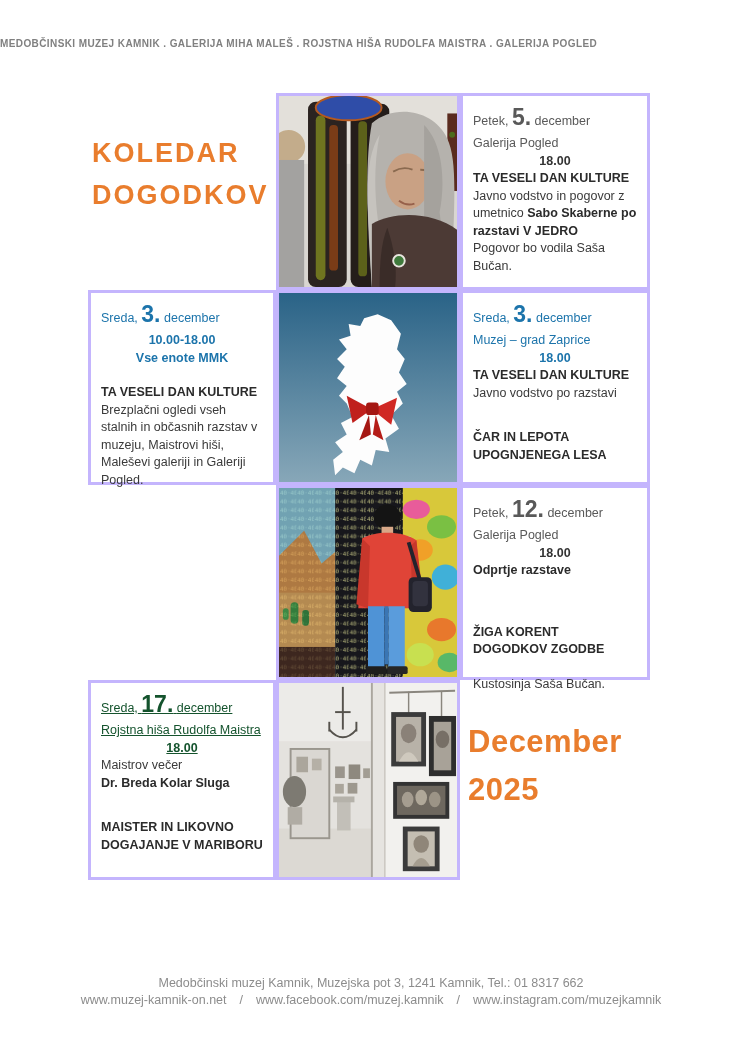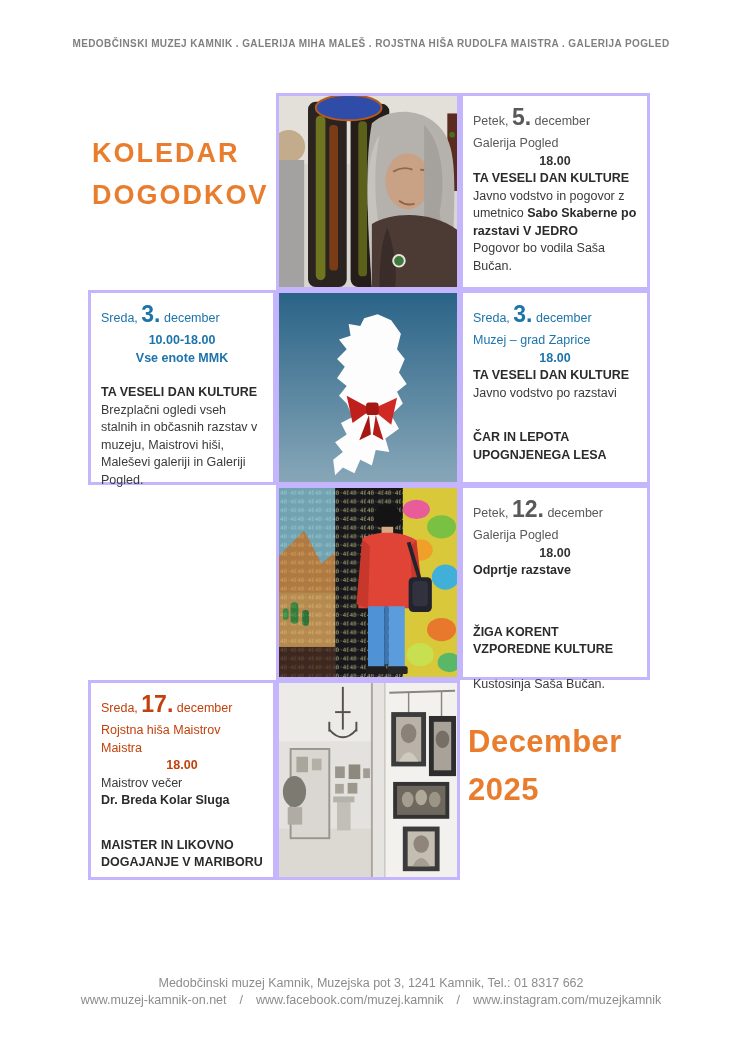--- a/index.html
+++ b/index.html
@@ -1,32 +1,32 @@
 <!DOCTYPE html>
 <html><head>
 <meta charset="utf-8">
 <style>
   html,body{margin:0;padding:0;background:#fff;}
   .page{position:relative;width:742px;height:1050px;background:#fff;overflow:hidden;
         font-family:"Liberation Sans",sans-serif;color:#262626;}
-  .hdr{position:absolute;top:38px;left:0;width:742px;text-align:center;
+  .hdr{position:absolute;top:38px;left:0;width:742px;text-align:left;
        font-size:10px;font-weight:bold;color:#808080;letter-spacing:.4px;}
   .cal-title{position:absolute;left:92px;top:132px;font-size:27px;font-weight:bold;
        color:#e97d2d;letter-spacing:2px;line-height:42px;}
   .month{position:absolute;left:468px;top:718px;font-size:31px;font-weight:bold;
        color:#e97d2d;line-height:48px;letter-spacing:.5px;}
   .cell{position:absolute;box-sizing:border-box;border:3px solid #c4b5fd;background:#fff;}
   .cell.img{padding:0;overflow:hidden;}
   .cell.img svg{display:block;width:100%;height:100%;}
   .cell.txt{padding:8px 10px 6px 10px;font-size:12.5px;line-height:1.40;color:#333;}
   .date-line{line-height:27px;white-space:nowrap;}
   .day-num{font-size:23px;font-weight:bold;}
   .meta{color:#595959;}
   .blue{color:#1c74ab;}
-  .orange{color:#c2410c;}
+  .orange{color:#14532d;text-decoration:underline;}
   .b{font-weight:bold;text-align:center;}
   .sb{font-weight:bold;color:#2b2b2b;}
   .pre{white-space:pre-line;margin-top:27px;}
   .gap{height:17px;}
   .para{color:#3a3a3a;}
   .footer{position:absolute;left:0;top:975px;width:742px;text-align:center;
        color:#8c8c8c;font-size:12.5px;line-height:17px;}
   .sep{margin:0 13px;}
 </style>
 </head>
@@ -160,28 +160,28 @@
     </svg>
   </div>
 
   <div class="cell txt" style="left:460px;top:485px;width:190px;height:195px">
     <div class="date-line meta"><span>Petek,</span> <span class="day-num">12.</span> <span>december</span></div>
     <div class="meta">Galerija Pogled</div>
     <div class="b">18.00</div>
     <div class="sb">Odprtje razstave</div>
     <div class="gap"></div>
     <div class="sb pre">ŽIGA KORENT
-VZPOREDNE KULTURE</div>
+DOGODKOV ZGODBE</div>
     <div class="gap"></div>
     <div class="para">Kustosinja Saša Bučan.</div>
   </div>
 
   <div class="cell txt" style="left:88px;top:680px;width:188px;height:200px">
     <div class="date-line orange"><span>Sreda,</span> <span class="day-num">17.</span> <span>december</span></div>
-    <div class="orange">Rojstna hiša Maistrov Maistra</div>
+    <div class="orange">Rojstna hiša Rudolfa Maistra</div>
     <div class="orange b">18.00</div>
     <div class="para">Maistrov večer</div>
     <div class="sb">Dr. Breda Kolar Sluga</div>
     <div class="sb pre">MAISTER IN LIKOVNO
 DOGAJANJE V MARIBORU</div>
     <div class="gap"></div>
   </div>
 
   <div class="cell img" style="left:276px;top:680px;width:184px;height:200px" aria-label="črno-bela fotografija razstavne sobe s portreti">
     <svg viewBox="0 0 184 200" preserveAspectRatio="none">

